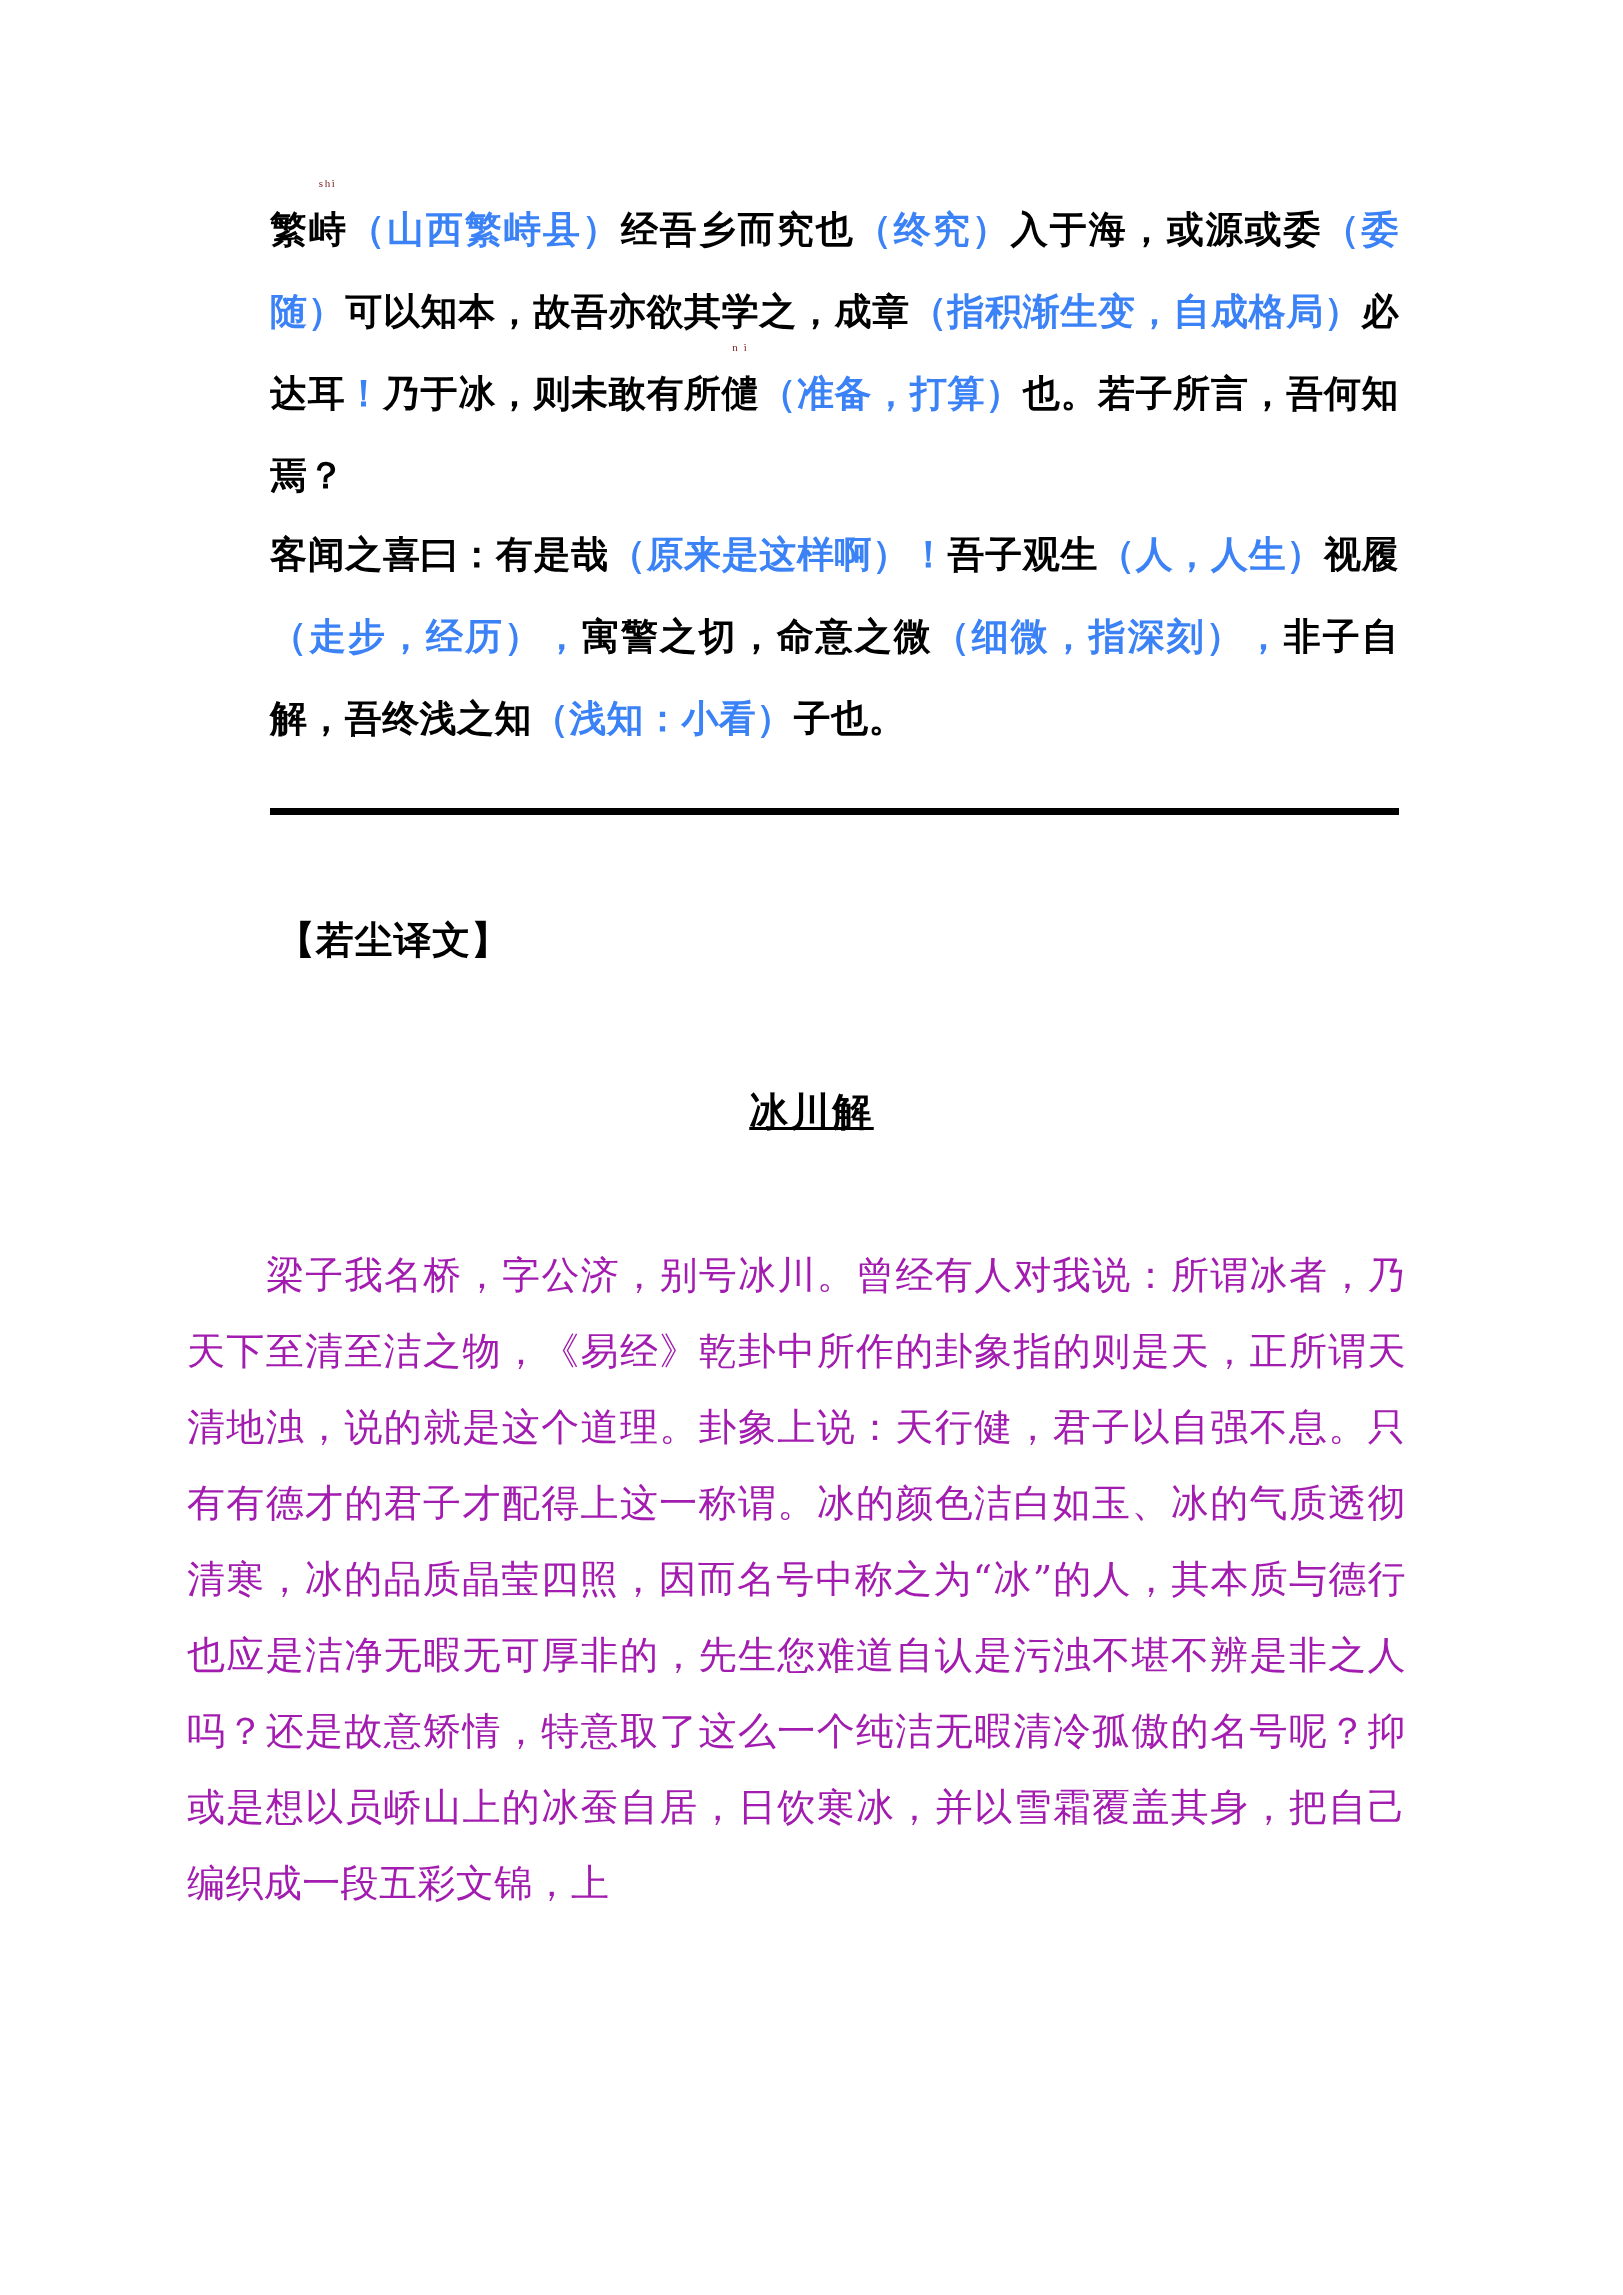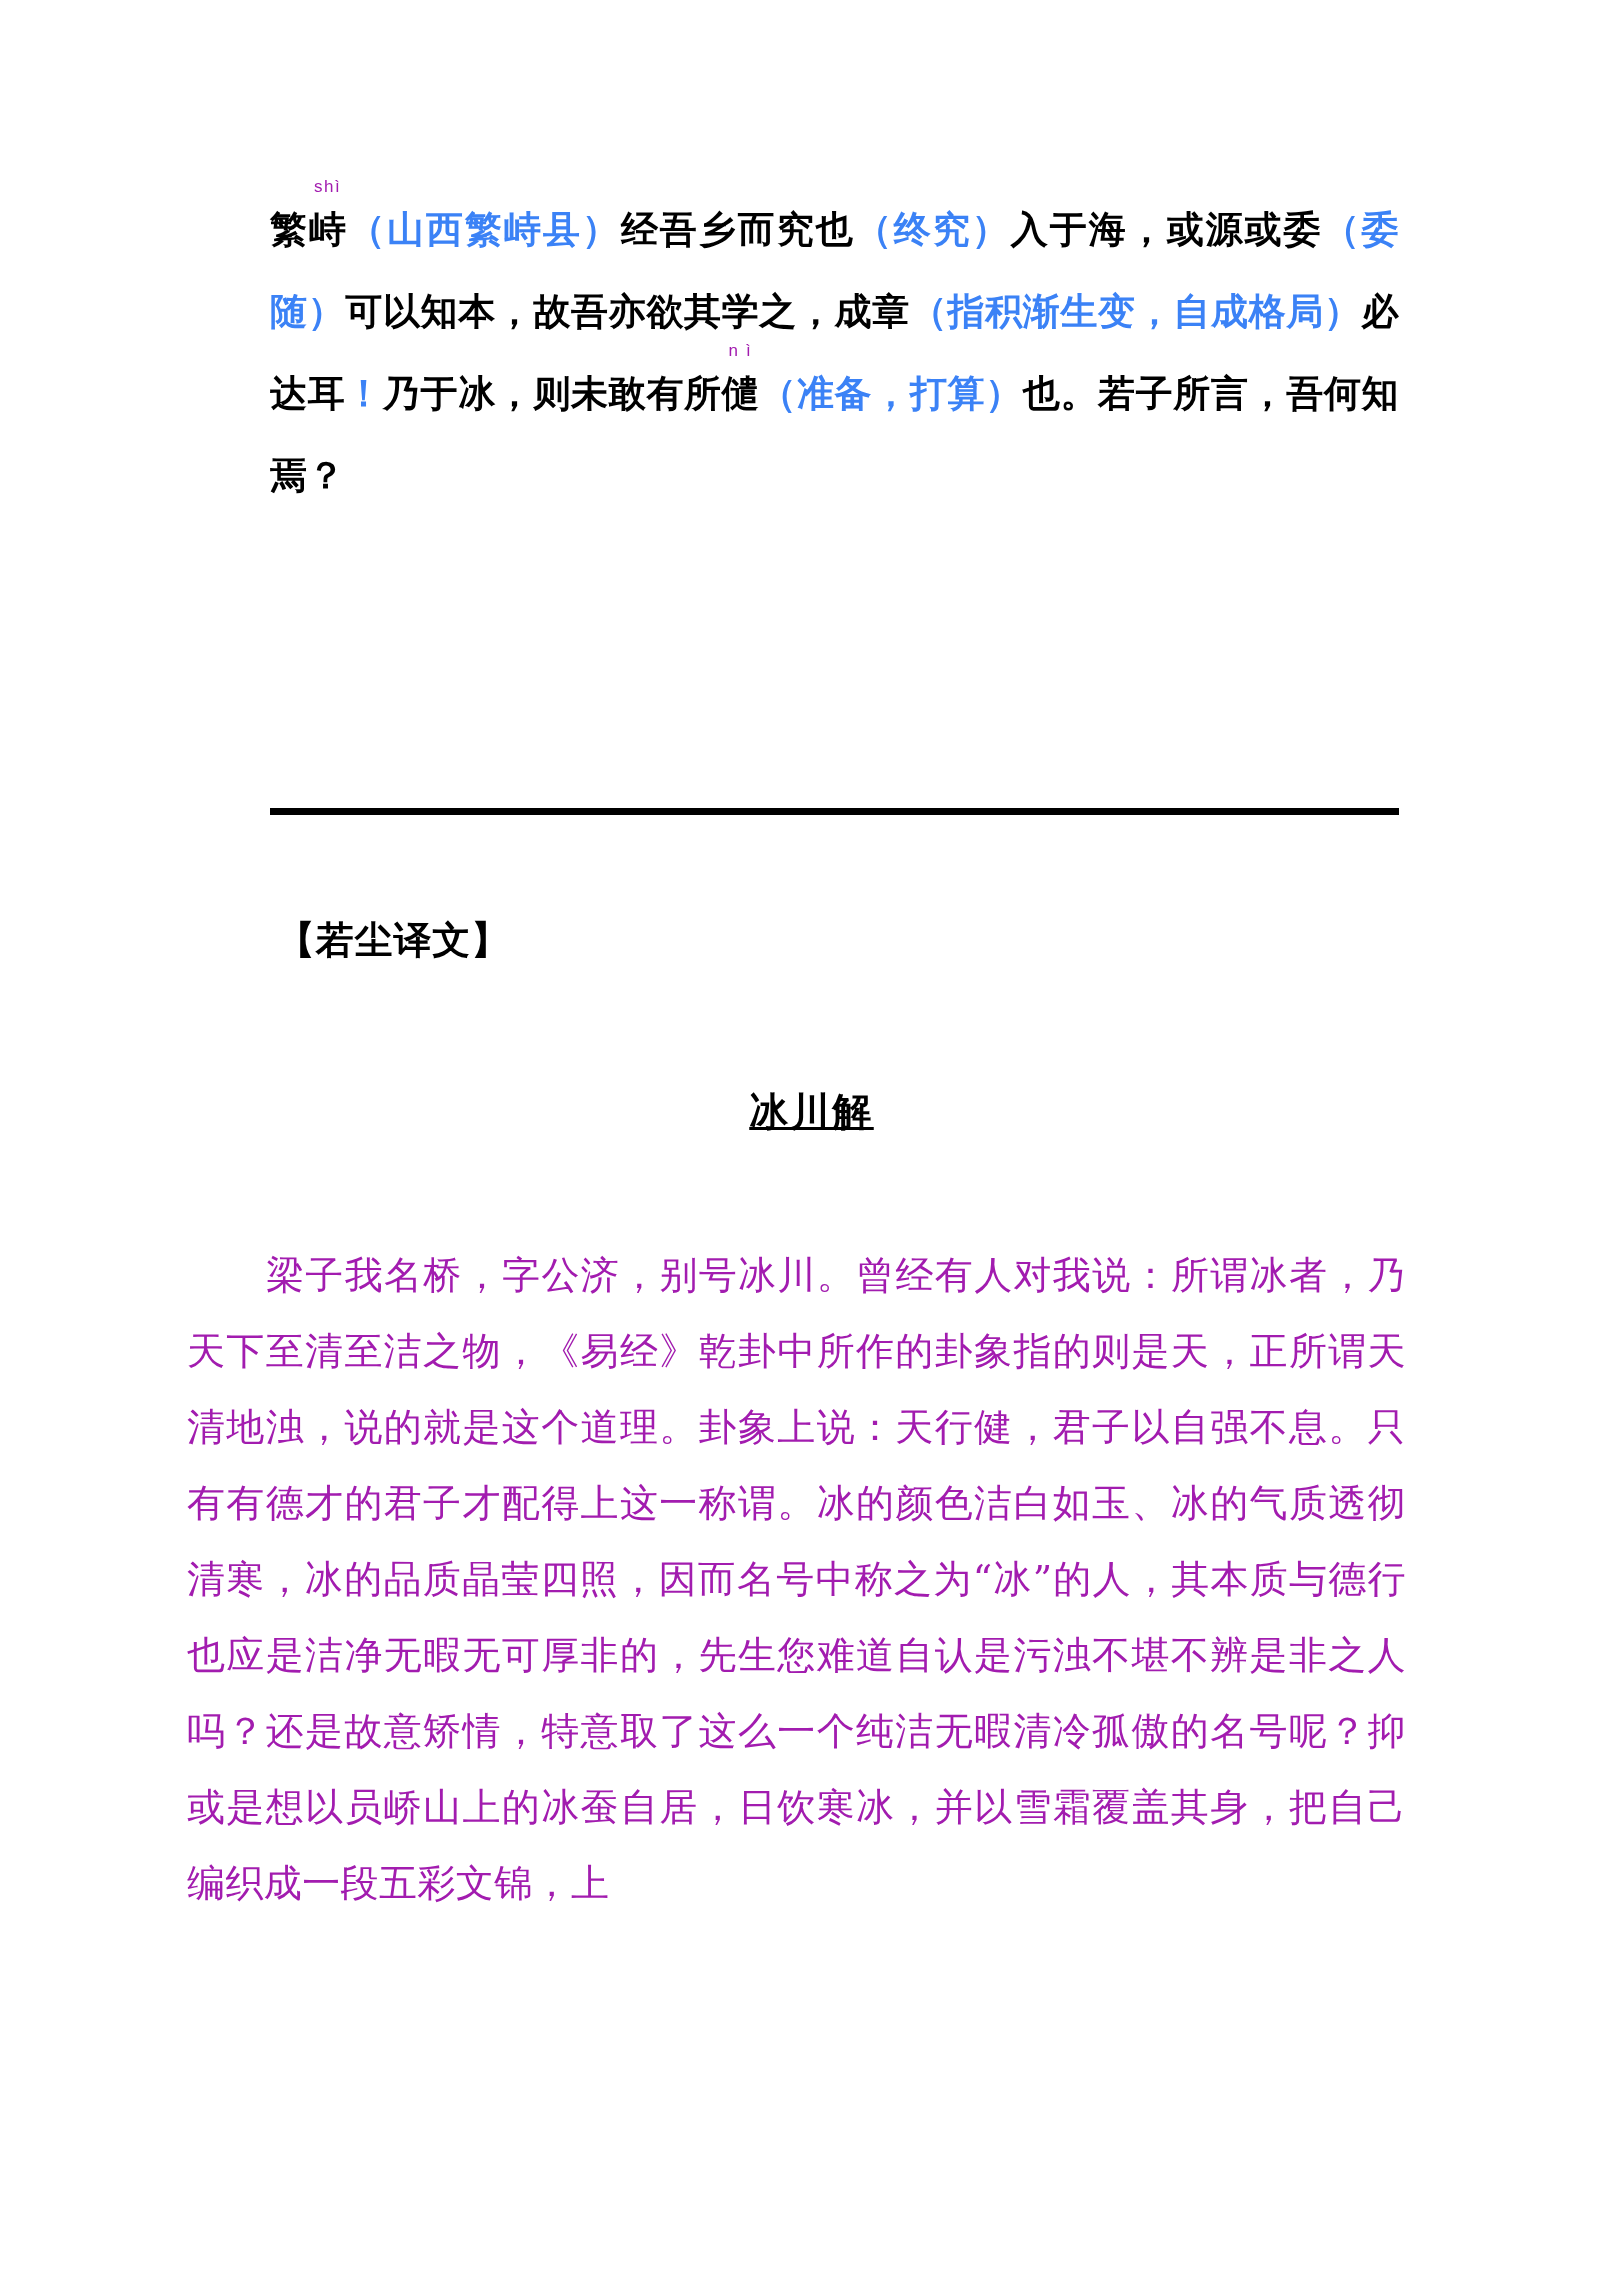--- a/index.html
+++ b/index.html
@@ -60,27 +60,27 @@
     vertical-align: baseline;
   }
   .ruby > .rb {
     display: inline-block;
   }
   .ruby > .rt {
     position: absolute;
     left: 50%;
     transform: translateX(-50%);
     top: -33px;
-    font-family: Liberation Sans, sans-serif;
+    font-family: Liberation Serif, serif;
     font-weight: 400;
-    font-size: 17px;
+    font-size: 11px;
     line-height: 1;
     white-space: nowrap;
     letter-spacing: 1.6px;
-    color: #a21caf;
+    color: #7f1d1d;
   }
 
   
   .divider {
     position: absolute;
     left: 270px;
     top: 808px;
     width: 1129px;
     height: 6.5px;
     background: #000000;
@@ -139,20 +139,21 @@
 </style>
 </head>
 <body>
 
 <div class="page">
 
   <div class="annotated-block">
 
     <p class="ann-para"><span>繁</span><span class="ruby"><span class="rt">shì</span><span class="rb">峙</span></span><span class="gloss">（山西繁峙县）</span><span>经吾乡而究也</span><span class="gloss">（终究）</span><span>入于海，或源或委</span><span class="gloss">（委随）</span><span>可以知本，故吾亦欲其学之，成章</span><span class="gloss">（指积渐生变，自成格局）</span><span>必达耳</span><span class="gloss">！</span><span>乃于冰，则未敢有所</span><span class="ruby"><span class="rt">n ì</span><span class="rb">儙</span></span><span class="gloss">（准备，打算）</span><span>也。若子所言，吾何知焉？</span></p>
 
+    <p class="ann-para"><span>客闻之喜曰：有是哉</span><span class="gloss">（原来是这样啊）！</span><span>吾子观生</span><span class="gloss">（人，人生）</span><span>视履</span><span class="gloss">（走步，经历），</span><span>寓警之切，命意之微</span><span class="gloss">（细微，指深刻），</span><span>非子自解，吾终浅之知</span><span class="gloss">（浅知：小看）</span><span>子也。</span></p>
 
   </div>
 
   <div class="divider"></div>
 
   <p class="section-heading">【若尘译文】</p>
 
   <p class="work-title">冰川解</p>
 
   <div class="translation-body">

